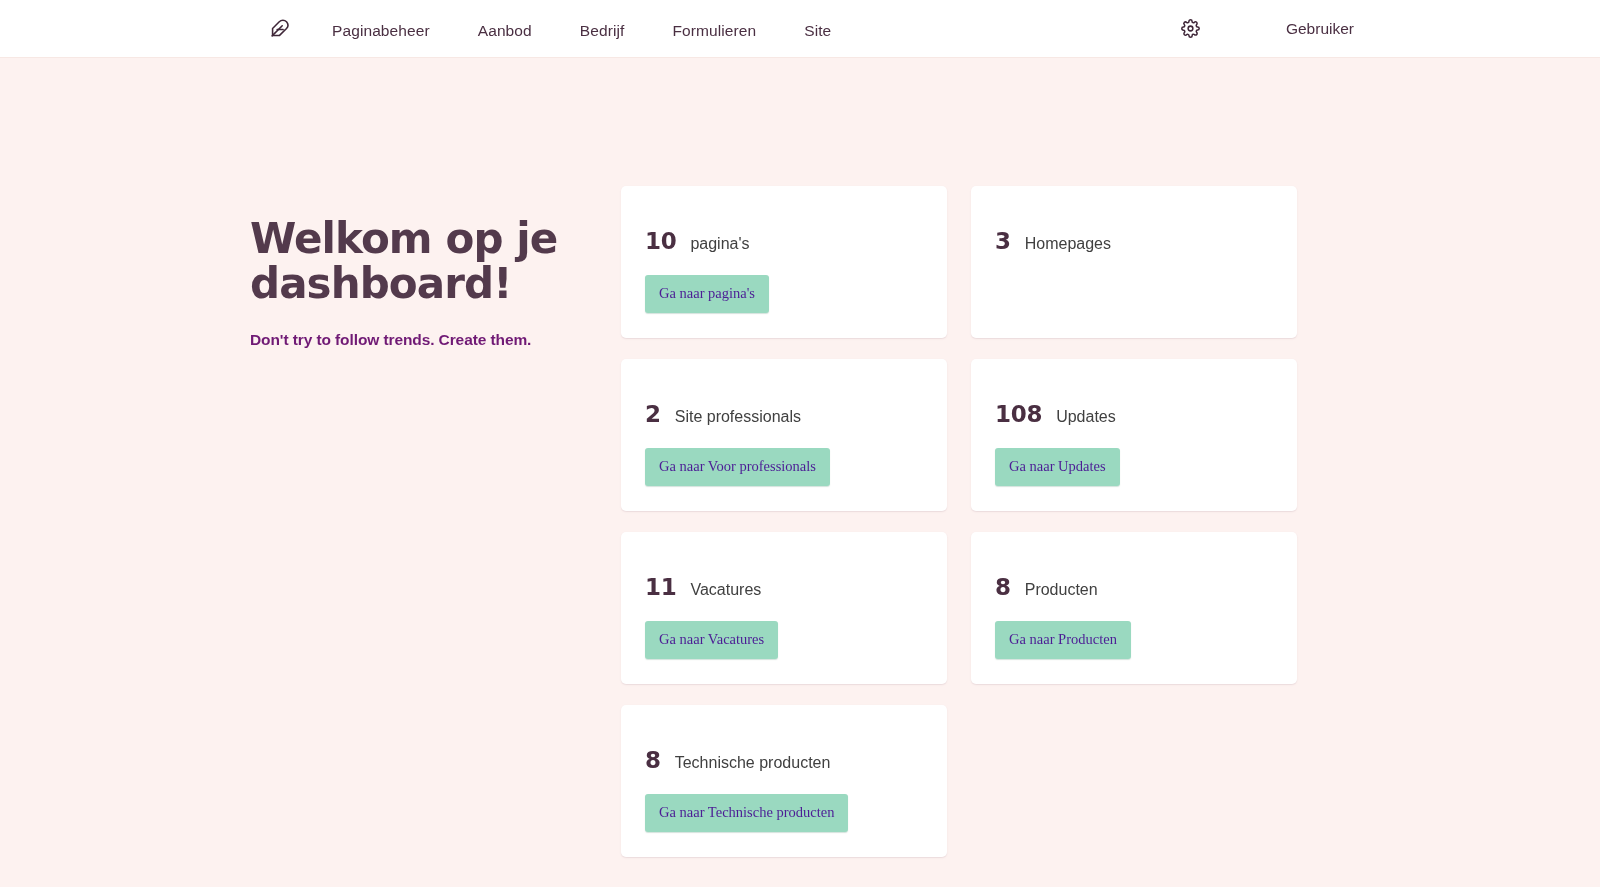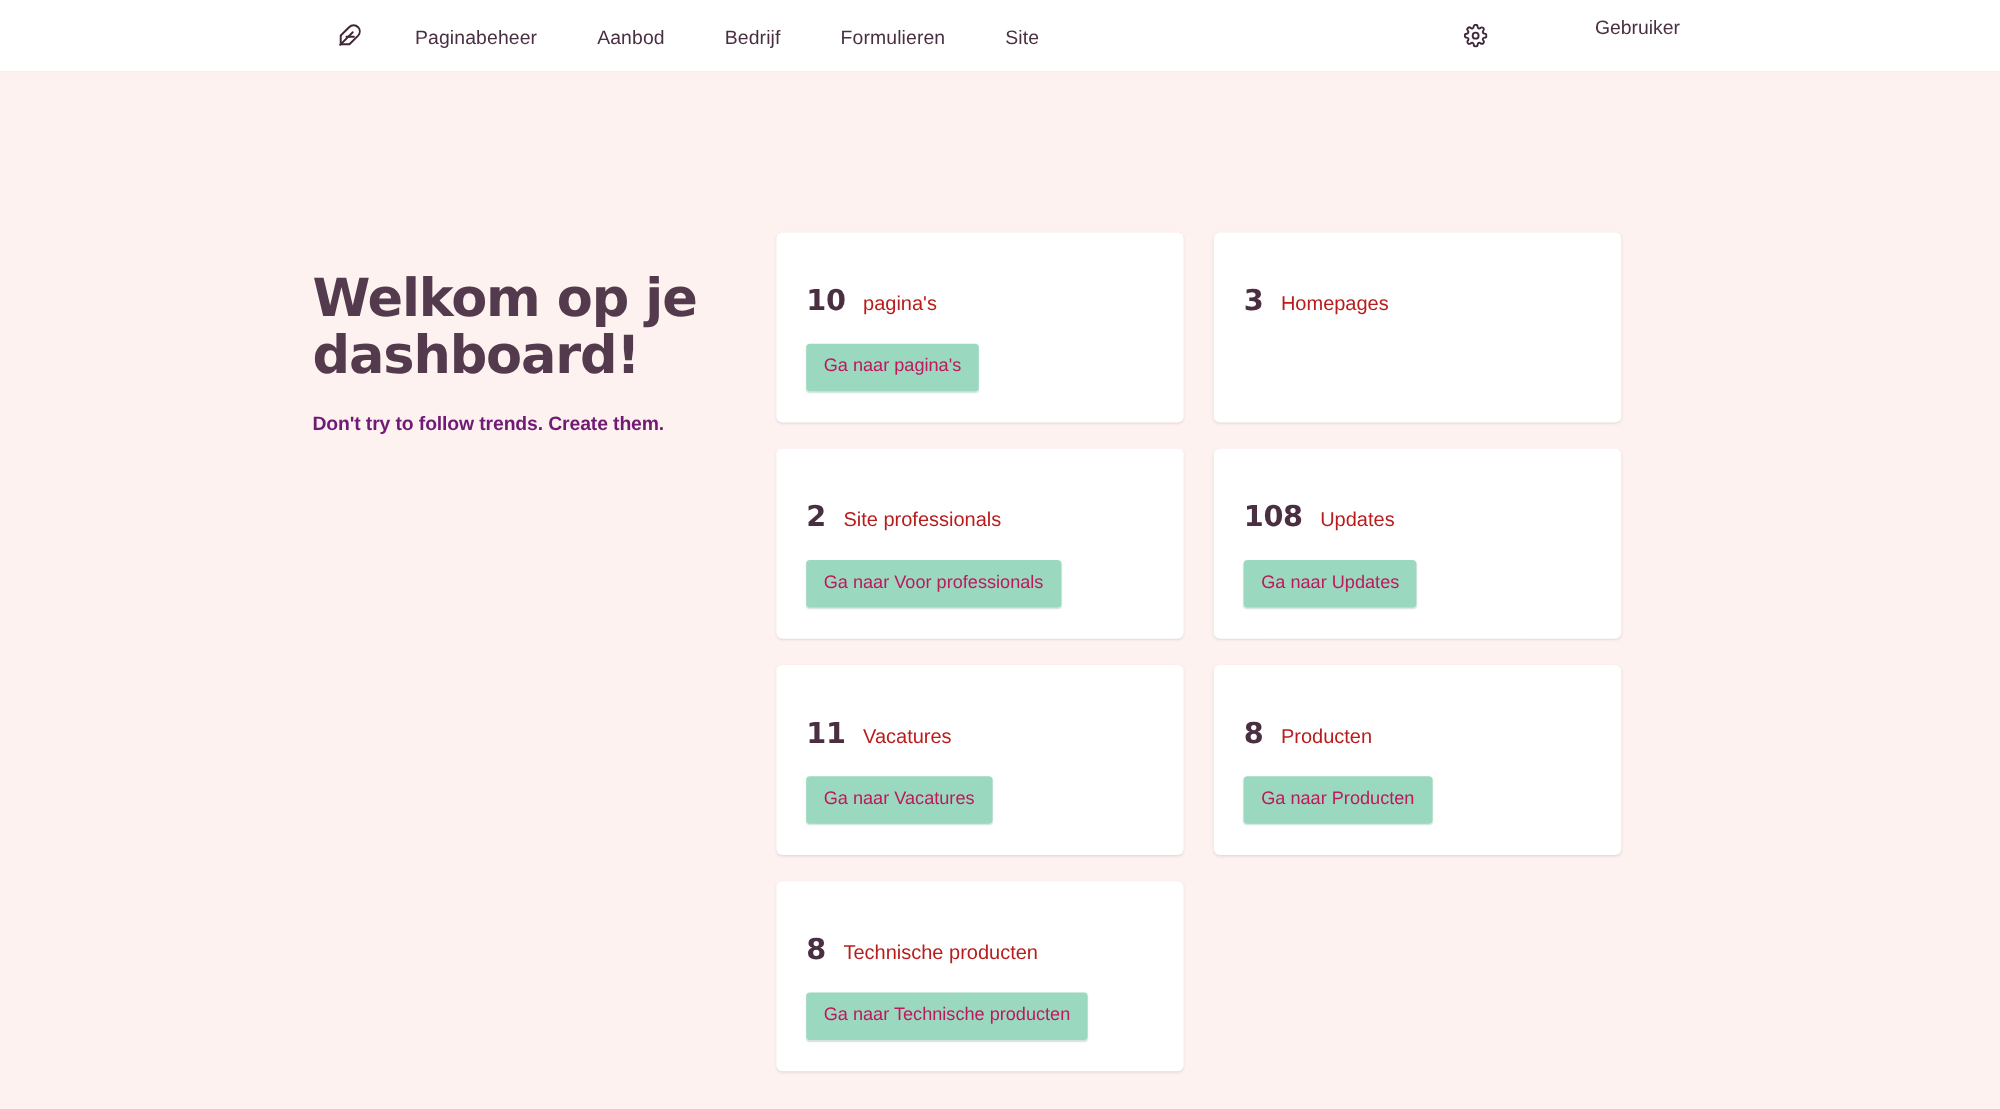--- a/index.html
+++ b/index.html
@@ -56,23 +56,23 @@
     letter-spacing: 0.1px;
     padding: 6px 0;
     margin-right: 48px;
     cursor: pointer;
     white-space: nowrap;
   }
   .nav-link:last-child { margin-right: 0; }
 
   .nav-right {
     display: flex;
-    align-items: flex-start;
+    align-items: center;
     position: absolute;
-    right: 256px;
+    right: 246px;
     top: 50%;
     transform: translateY(-50%);
     gap: 36px;
   }
 
   .gear-btn {
     width: 30px;
     height: 30px;
     display: flex;
     align-items: center;
@@ -154,32 +154,32 @@
     font-size: 23px;
     font-weight: bold;
     color: #4a2f42;
     letter-spacing: -0.3px;
     line-height: 1;
   }
 
   .card-label {
     font-size: 16px;
     font-weight: 400;
-    color: #b91c1c;
+    color: #404040;
     margin-left: 14px;
     line-height: 1;
     white-space: nowrap;
   }
 
   .card-btn {
     background: #9ad9c0;
     border: none;
     border-radius: 3px;
-    color: #be185d;
-    font-family: Liberation Sans, sans-serif;
+    color: #4c1d95;
+    font-family: Liberation Serif, serif;
     font-size: 14.5px;
     font-weight: 400;
     padding: 11px 14px 12px 14px;
     cursor: pointer;
     white-space: nowrap;
     line-height: 1;
     box-shadow: 0 1px 1px rgba(80, 140, 115, 0.25);
   }
 
   svg { display: block; }

